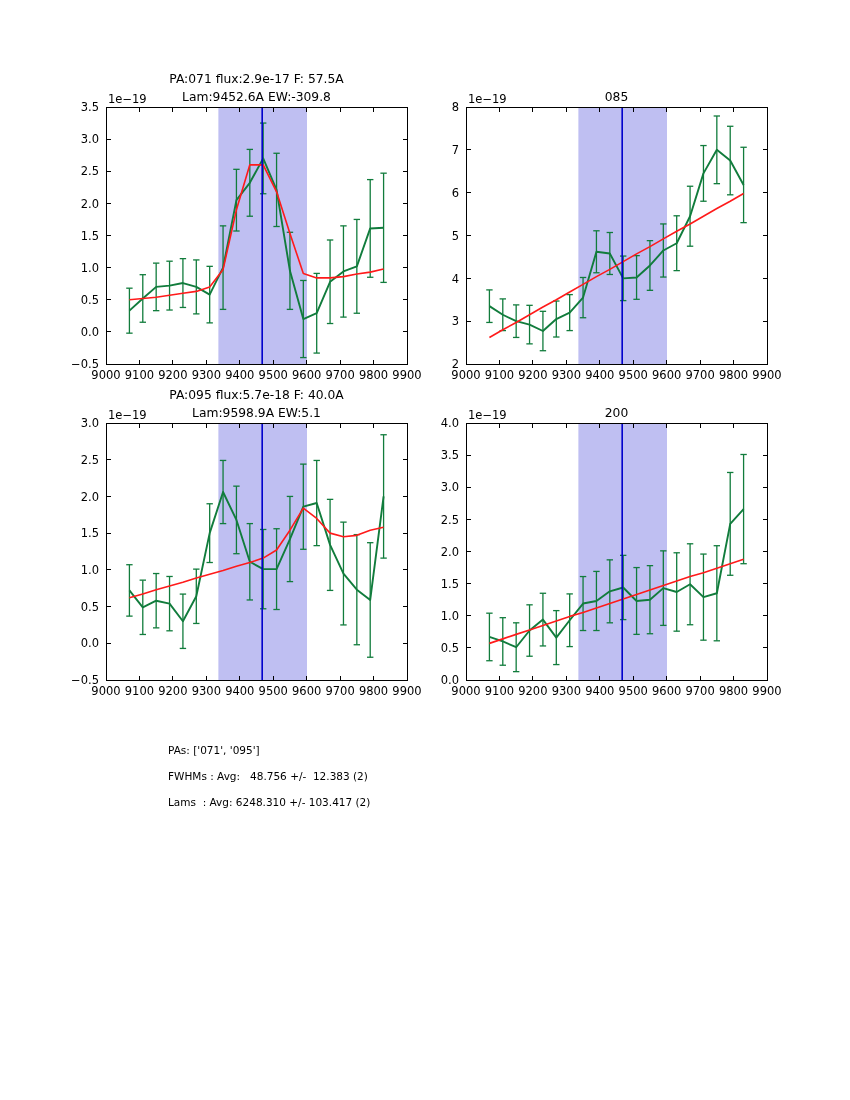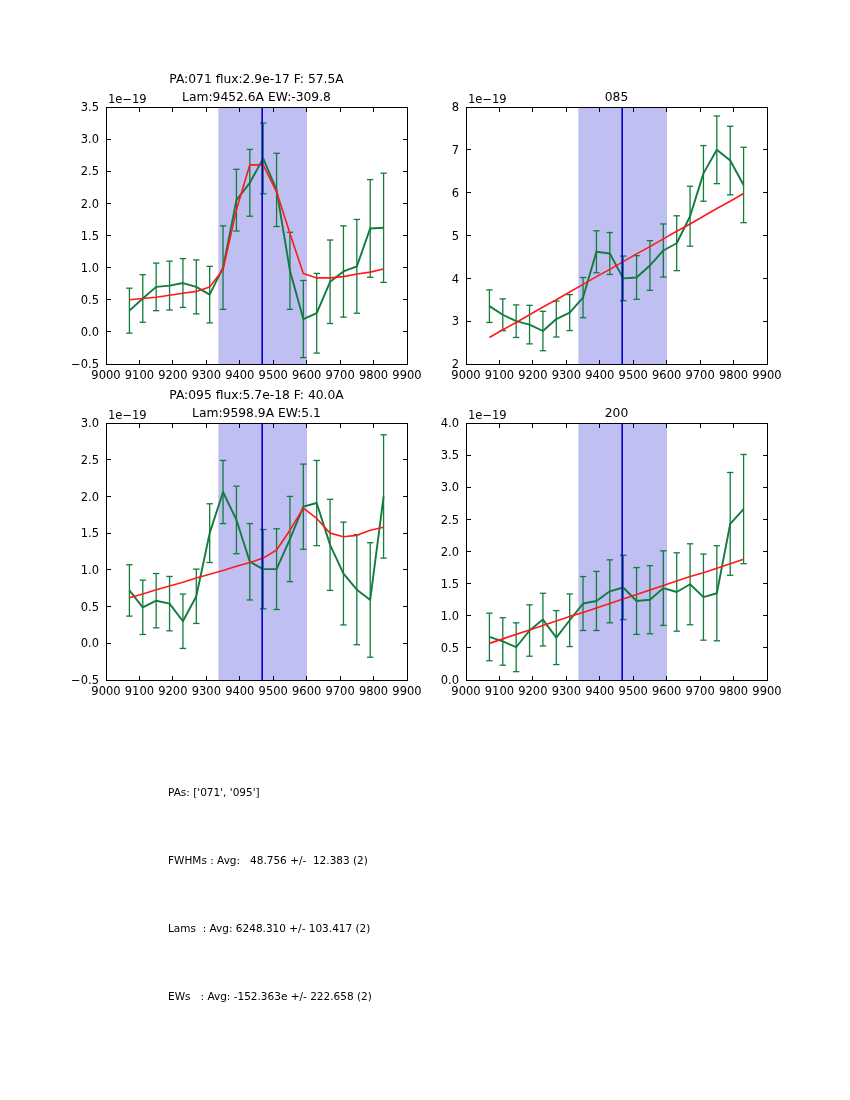--- a/index.html
+++ b/index.html
@@ -10,21 +10,21 @@
     font-family:"DejaVu Sans","Liberation Sans",sans-serif;
     overflow:hidden;
   }
   .subplot-svg{position:absolute;overflow:visible;}
   .stats{
     position:absolute;left:168px;top:744px;
     font-size:10.5px;color:#000;
   }
   .stats .stats-line{
     white-space:pre;
-    height:26px;line-height:13px;margin-top:42px;
+    height:26px;line-height:13px;
   }
   svg text{fill:#000000;}
 </style>
 </head>
 <body>
 
 <div class="figure">
 
   <svg class="subplot-svg" id="plot-0" width="377" height="349" viewBox="0 0 377 349" style="left: 46px; top: 45px;">
       <rect x="172.37333333333333" y="62" width="88.6277777777778" height="257" fill="#bfbff2"></rect>
@@ -553,15 +553,14 @@
         <text x="53" y="66.2" text-anchor="end">4.0</text>
       </g>
       <text x="62" y="58" font-size="11.5px">1e−19</text>
       <text x="210.5" y="56" text-anchor="middle" font-size="12.3px">200</text>
     </svg>
 
   <div class="stats">
     <div class="stats-line">PAs: ['071', '095']</div>
     <div class="stats-line">FWHMs : Avg:   48.756 +/-  12.383 (2)</div>
     <div class="stats-line">Lams  : Avg: 6248.310 +/- 103.417 (2)</div>
-    <div class="stats-line">EWs   : Avg: -152.363e +/- 222.658 (2)</div>
   </div>
 </div>
 
 </body></html>

